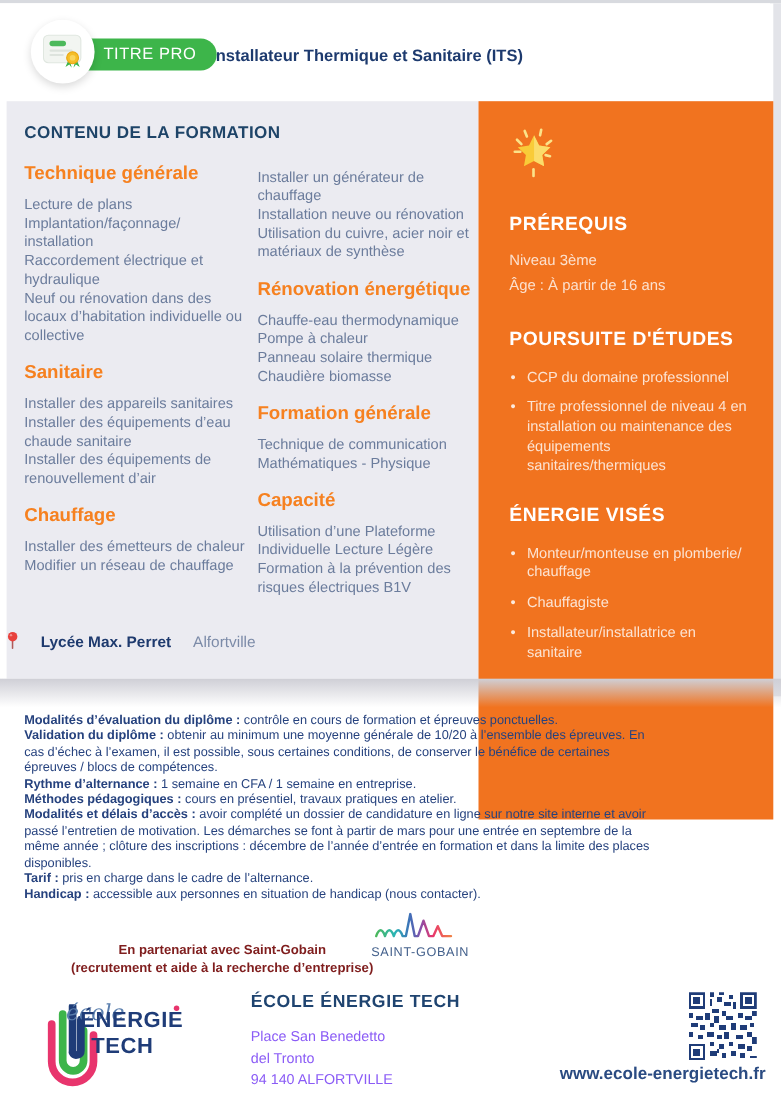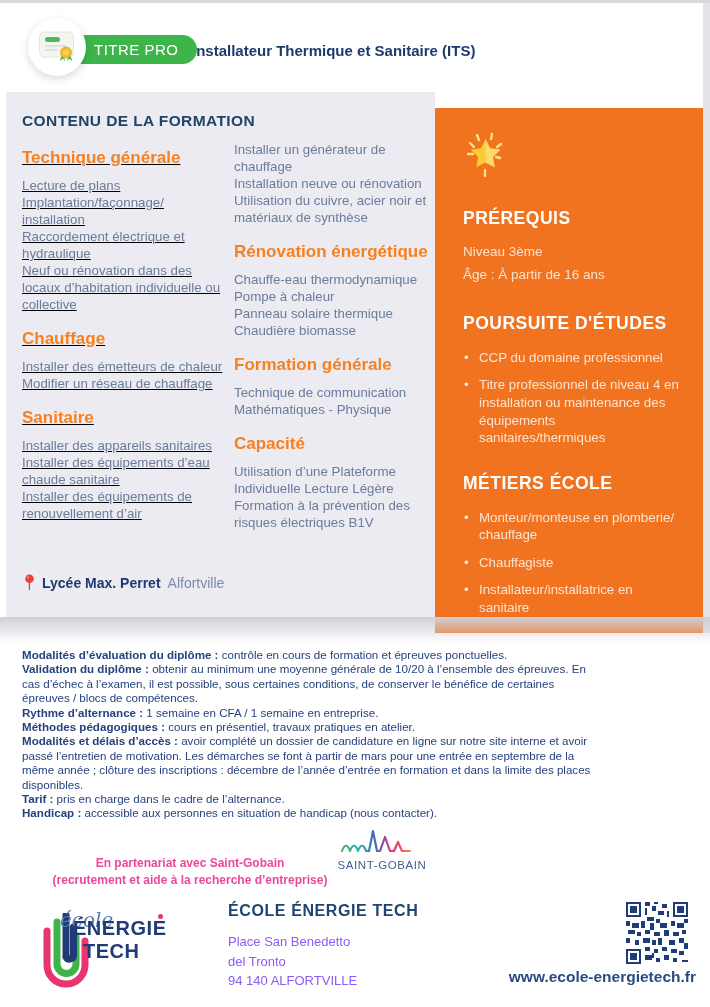--- a/index.html
+++ b/index.html
@@ -23,48 +23,48 @@
     background:#3db54a; border-radius:15px; color:#ffffff; font-size:15px;
     letter-spacing:.5px; display:flex; align-items:center; z-index:1;
   }
   .doc-title { position:absolute; left:192px; top:39px; font-size:15px; font-weight:bold; color:#1d3a6e; }
 
   
   .main { position:absolute; top:92px; left:0; width:710px; height:525px; }
   .content-panel { position:absolute; left:6px; top:0; width:429px; height:525px; background:#ebebf1; }
   .content-heading { position:absolute; left:16px; top:20px; font-size:15.5px; color:#1e4468; letter-spacing:.4px; font-weight:600; }
   .cols { position:absolute; left:16px; top:44px; display:flex; gap:6px; }
-  .col1 { width:206px;text-decoration:underline; }
+  .col1 { width:206px; }
   .col2 { width:207px; }
   .group-title { color:#f68120; font-size:17px; font-weight:bold; margin:16px 0 9px; }
   .col1 .group:first-child .group-title { margin-top:12px; }
-  .col2 .group:first-child .group-items { margin-top:5px; }
+  .col2 .group:first-child .group-items { margin-top:16px; }
   .group-items { font-size:13.3px; color:#6b7c9c; line-height:1.28; }
-  .location { position:absolute; left:18px; top:482px; font-size:14px; display:flex; align-items:center; gap:7px; }
+  .location { position:absolute; left:0; top:482px; font-size:14px; display:flex; align-items:center; gap:20px; }
   .location b { color:#1e3a6e; }
   .location span.city { color:#7c8ba8; }
 
-  .sidebar { position:absolute; left:435px; top:16px; width:268px; height:525px; background:#f1731f; padding:24px 24px 0 28px; color:#fff; }
+  .sidebar { position:absolute; left:435px; top:0; width:268px; height:653px; background:#f1731f; padding:24px 24px 0 28px; color:#fff; }
   .sidebar h3 { font-size:17.5px; font-weight:600; letter-spacing:.5px; margin-top:26px; }
   .sidebar .plain { margin-top:12px; font-size:13.5px; line-height:1.7; color:rgba(255,255,255,.78); }
   .sidebar ul { list-style:none; margin-top:15px; }
   .sidebar li { position:relative; padding-left:16px; margin-bottom:10px; font-size:13.3px; line-height:1.32; color:rgba(255,255,255,.8); }
   .sidebar li::before { content:"•"; position:absolute; left:1px; top:0; color:rgba(255,255,255,.85); }
   .star-wrap { margin-left:2px; }
 
   .shadow-strip { position:absolute; top:617px; left:0; width:710px; height:26px;
     background:linear-gradient(#cfcfd6, rgba(255,255,255,0)); }
 
   
   .details { position:absolute; top:648px; left:22px; width:575px; font-size:11.6px; line-height:14.4px; color:#26427e; }
   .details b { font-weight:bold; }
 
   
-  .partner-text { position:absolute; top:855px; left:30px; width:320px; text-align:center;
-    font-size:12px; font-weight:bold; color:#ec4899; line-height:1.45; }
+  .partner-text { position:absolute; top:855px; left:42px; width:320px; text-align:center;
+    font-size:12px; font-weight:bold; color:#7f1d1d; line-height:1.45; }
   .sg-logo { position:absolute; top:826px; left:336px; width:92px; text-align:center; }
   .sg-logo .sg-label { font-size:11.5px; color:#44618c; letter-spacing:.6px; margin-top:1px;text-align:center; }
 
   
   .eet-logo { position:absolute; left:40px; top:895px; width:160px; height:105px; }
   .eet-mark { position:absolute; left:0; top:18px; }
   .eet-script { position:absolute; left:20px; top:13px; font-family:"DejaVu Serif", serif; font-style:italic; font-size:20px; color:#5b7fae; }
   .eet-energie { position:absolute; left:33px; top:22px; font-size:20px; font-weight:800; color:#1f3c78; letter-spacing:.5px; }
   .pink-dot { position:absolute; right:3.5px; top:-3px; width:5px; height:5px; border-radius:50%; background:#e8356d; }
   .eet-tech { position:absolute; left:43px; top:45px; font-size:20px; font-weight:800; color:#1f3c78; letter-spacing:.5px; }
@@ -112,32 +112,32 @@
           <div class="group">
             <div class="group-title">Technique générale</div>
             <div class="group-items">
               <div>Lecture de plans</div>
               <div>Implantation/façonnage/ installation</div>
               <div>Raccordement électrique et hydraulique</div>
               <div>Neuf ou rénovation dans des locaux d’habitation individuelle ou collective</div>
             </div>
           </div>
           <div class="group">
-            <div class="group-title">Chauffage</div>
-            <div class="group-items">
-              <div>Installer des émetteurs de chaleur</div>
-              <div>Modifier un réseau de chauffage</div>
-            </div>
-          </div>
-          <div class="group">
             <div class="group-title">Sanitaire</div>
             <div class="group-items">
               <div>Installer des appareils sanitaires</div>
               <div>Installer des équipements d’eau chaude sanitaire</div>
               <div>Installer des équipements de renouvellement d’air</div>
+            </div>
+          </div>
+          <div class="group">
+            <div class="group-title">Chauffage</div>
+            <div class="group-items">
+              <div>Installer des émetteurs de chaleur</div>
+              <div>Modifier un réseau de chauffage</div>
             </div>
           </div>
         </div>
         <div class="col2">
           <div class="group">
             <div class="group-items">
               <div>Installer un générateur de chauffage</div>
               <div>Installation neuve ou rénovation</div>
               <div>Utilisation du cuivre, acier noir et matériaux de synthèse</div>
             </div>
@@ -200,21 +200,21 @@
         <div>Niveau 3ème</div>
         <div>Âge : À partir de 16 ans</div>
       </div>
 
       <h3>POURSUITE D'ÉTUDES</h3>
       <ul>
         <li>CCP du domaine professionnel</li>
         <li>Titre professionnel de niveau 4 en installation ou maintenance des équipements sanitaires/thermiques</li>
       </ul>
 
-      <h3>MÉTIERS ÉCOLE</h3>
+      <h3>ÉNERGIE VISÉS</h3>
       <ul>
         <li>Monteur/monteuse en plomberie/ chauffage</li>
         <li>Chauffagiste</li>
         <li>Installateur/installatrice en sanitaire</li>
       </ul>
     </aside>
   </div>
 
   <div class="shadow-strip"></div>
 

